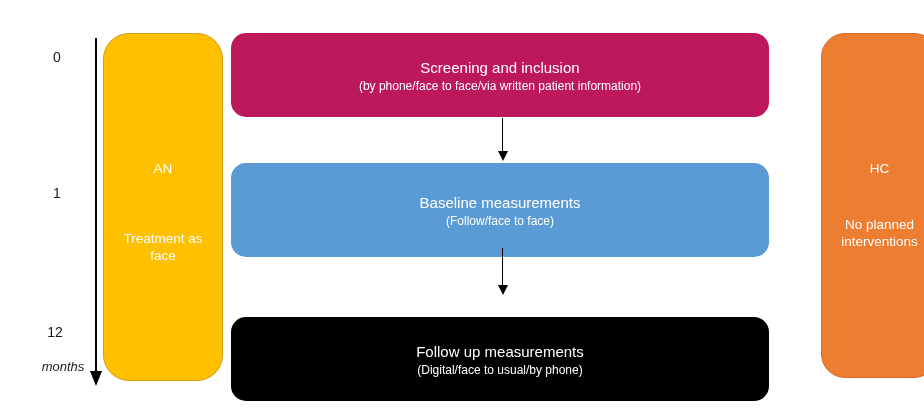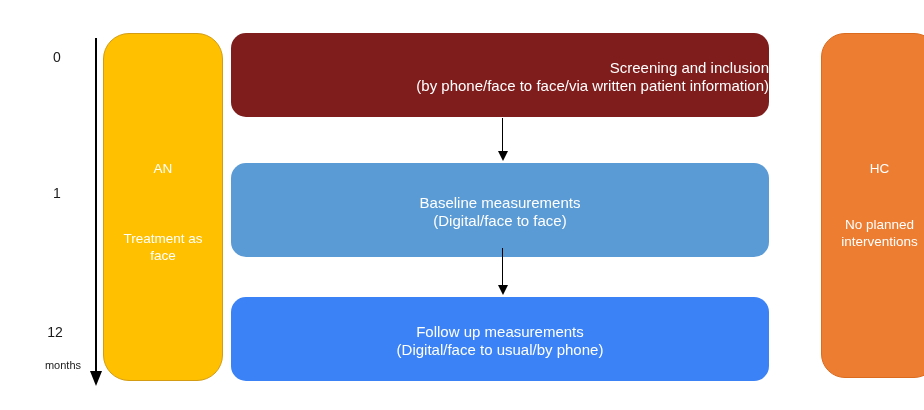--- a/index.html
+++ b/index.html
@@ -26,21 +26,22 @@
     color: #1a1a1a;
   }
   .tick-0  { left: 42px; top: 49px;  }
   .tick-1  { left: 42px; top: 185px; }
   .tick-12 { left: 40px; top: 324px; }
   .unit-label {
     position: absolute;
     left: 30px; top: 359px;
     width: 66px;
     text-align: center;
-    font-size: 11px;
+    font-size: 13px;
+    font-style: italic;
     color: #1a1a1a;
   }
   .tl-line {
     position: absolute;
     left: 95px; top: 38px;
     width: 1.5px; height: 334px;
     background: #000000;
   }
   .tl-head {
     position: absolute;
@@ -99,21 +100,21 @@
     display: flex;
     flex-direction: column;
     align-items: center;
     justify-content: center;
     text-align: center;
   }
   .step-1 { top: 33px;  height: 84px; }
   .step-2 { top: 163px; height: 94px; }
   .step-3 { top: 297px; height: 84px; }
   .step-title { font-size: 15px; line-height: 21px; }
-  .step-sub   { font-size: 15px; line-height: 16px; }
+  .step-sub   { font-size: 12px; line-height: 16px; }
 
   
   .c-line {
     position: absolute;
     left: 502px;
     width: 1.4px;
     background: #000000;
   }
   .c1 .c-line { top: 118px; height: 36px; }
   .c2 .c-line { top: 248px; height: 39px; }
@@ -141,41 +142,41 @@
   <div class="tl-head"></div>
 
   <div class="arm arm-left" style="background-color: rgb(255, 192, 0); border-color: rgb(212, 156, 18);">
     <div class="arm-abbrev">AN</div>
     <div class="arm-desc">
       <div>Treatment as</div>
       <div>face</div>
     </div>
   </div>
 
-  <div class="step step-1" style="background-color: #7f1d1d; align-items: flex-end;">
+  <div class="step step-1" style="background-color: #be185d;">
     <div class="step-title">Screening and inclusion</div>
     <div class="step-sub">(by phone/face to face/via written patient information)</div>
   </div>
 
   <div class="c1">
     <div class="c-line"></div>
     <div class="c-head"></div>
   </div>
 
   <div class="step step-2" style="background-color: rgb(91, 155, 213);">
     <div class="step-title">Baseline measurements</div>
-    <div class="step-sub">(Digital/face to face)</div>
+    <div class="step-sub">(Follow/face to face)</div>
   </div>
 
   <div class="c2">
     <div class="c-line"></div>
     <div class="c-head"></div>
   </div>
 
-  <div class="step step-3" style="background-color: #3b82f6;">
+  <div class="step step-3" style="background-color: #000000; margin-top: 20px;">
     <div class="step-title">Follow up measurements</div>
     <div class="step-sub">(Digital/face to usual/by phone)</div>
   </div>
 
   <div class="arm arm-right" style="background-color: rgb(237, 125, 49); border-color: rgb(219, 107, 31);">
     <div class="arm-abbrev">HC</div>
     <div class="arm-desc">
       <div>No planned</div>
       <div>interventions</div>
     </div>

